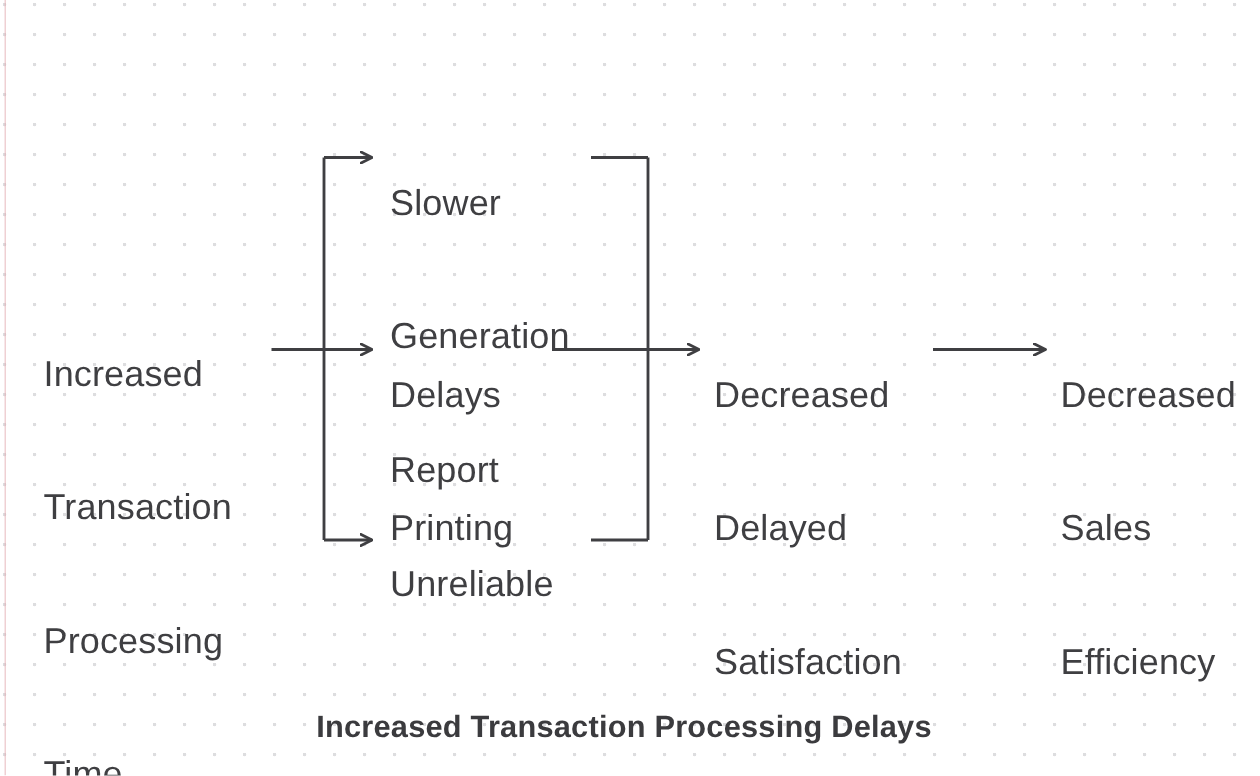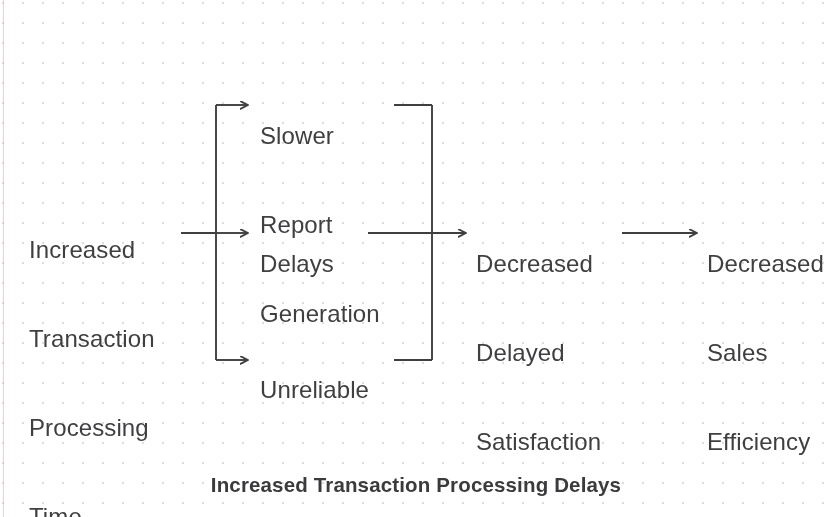--- a/index.html
+++ b/index.html
@@ -105,26 +105,27 @@
 
   <div class="node-label" style="left:29px; top:176px;">
     <div>Increased</div>
     <div>Transaction</div>
     <div>Processing</div>
     <div>Time</div>
   </div>
 
   <div class="node-label" style="left:260px; top:62px;">
     <div>Slower</div>
+    <div>Generation</div>
     <div>Report</div>
-    <div>Generation</div>
   </div>
 
   <div class="node-label" style="left:260px; top:190px;">
     <div>Delays</div>
+    <div>Printing</div>
   </div>
 
   <div class="node-label" style="left:260px; top:316px;">
     <div>Unreliable</div>
     
   </div>
 
   <div class="node-label" style="left:476px; top:190px;">
     <div>Decreased</div>
     <div>Delayed</div>

